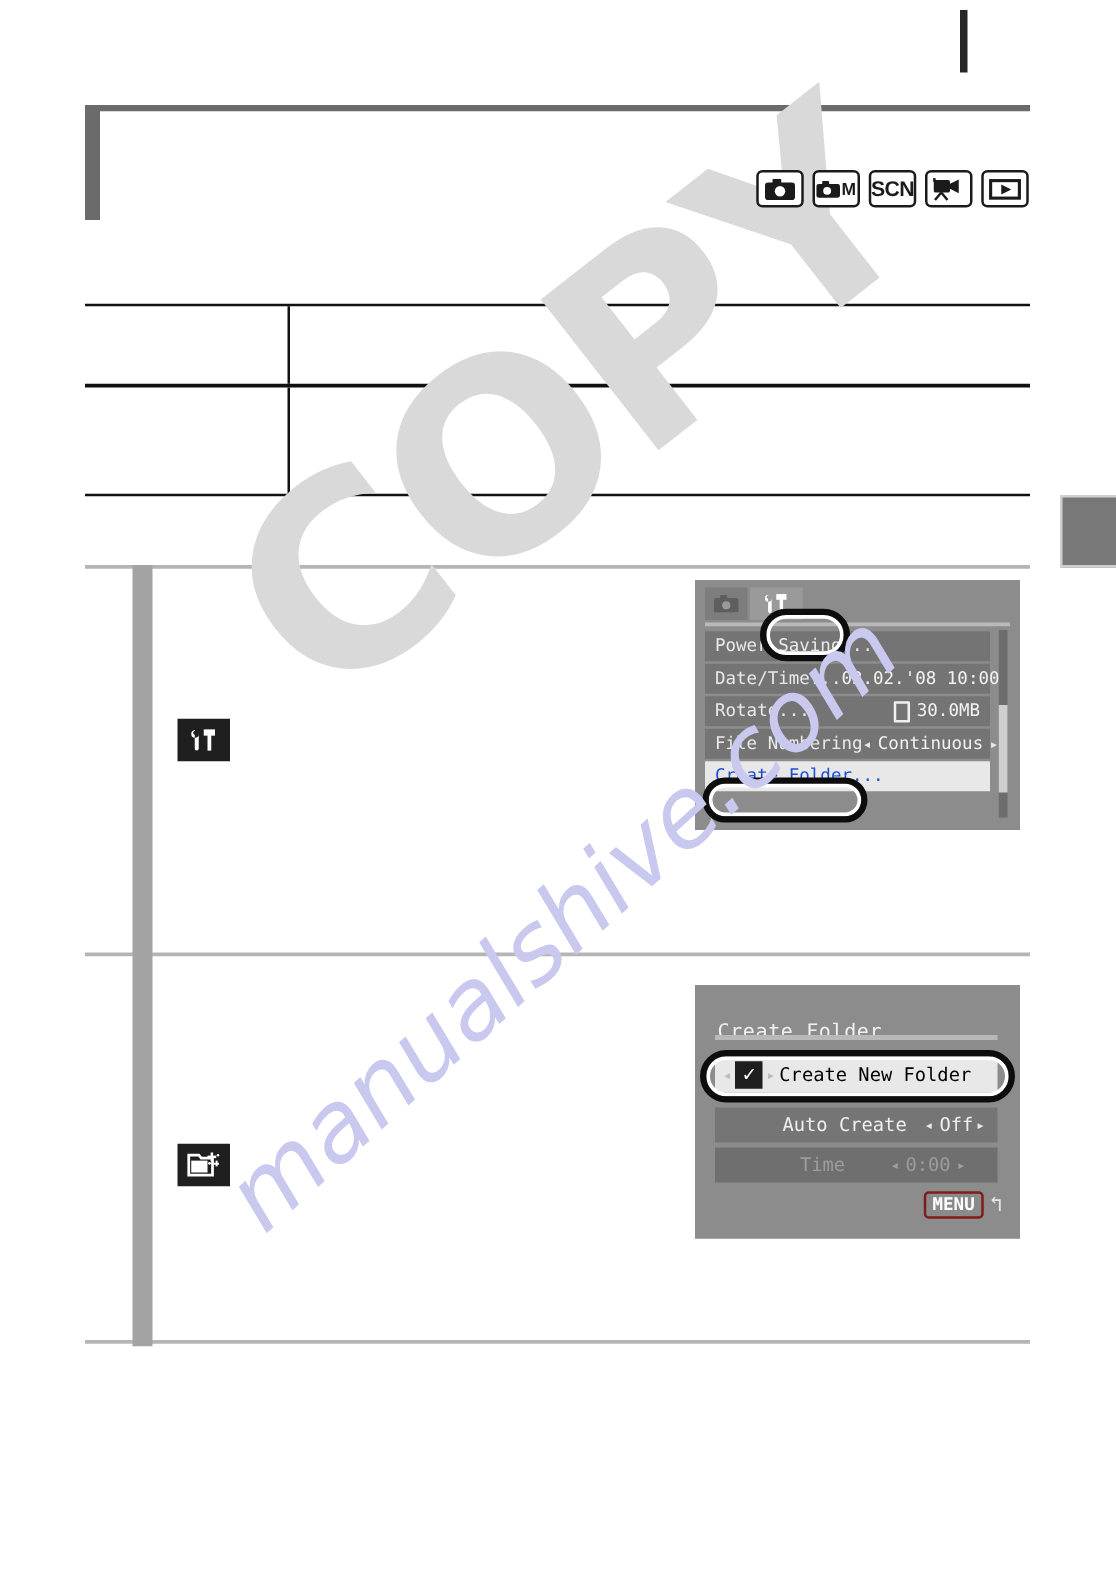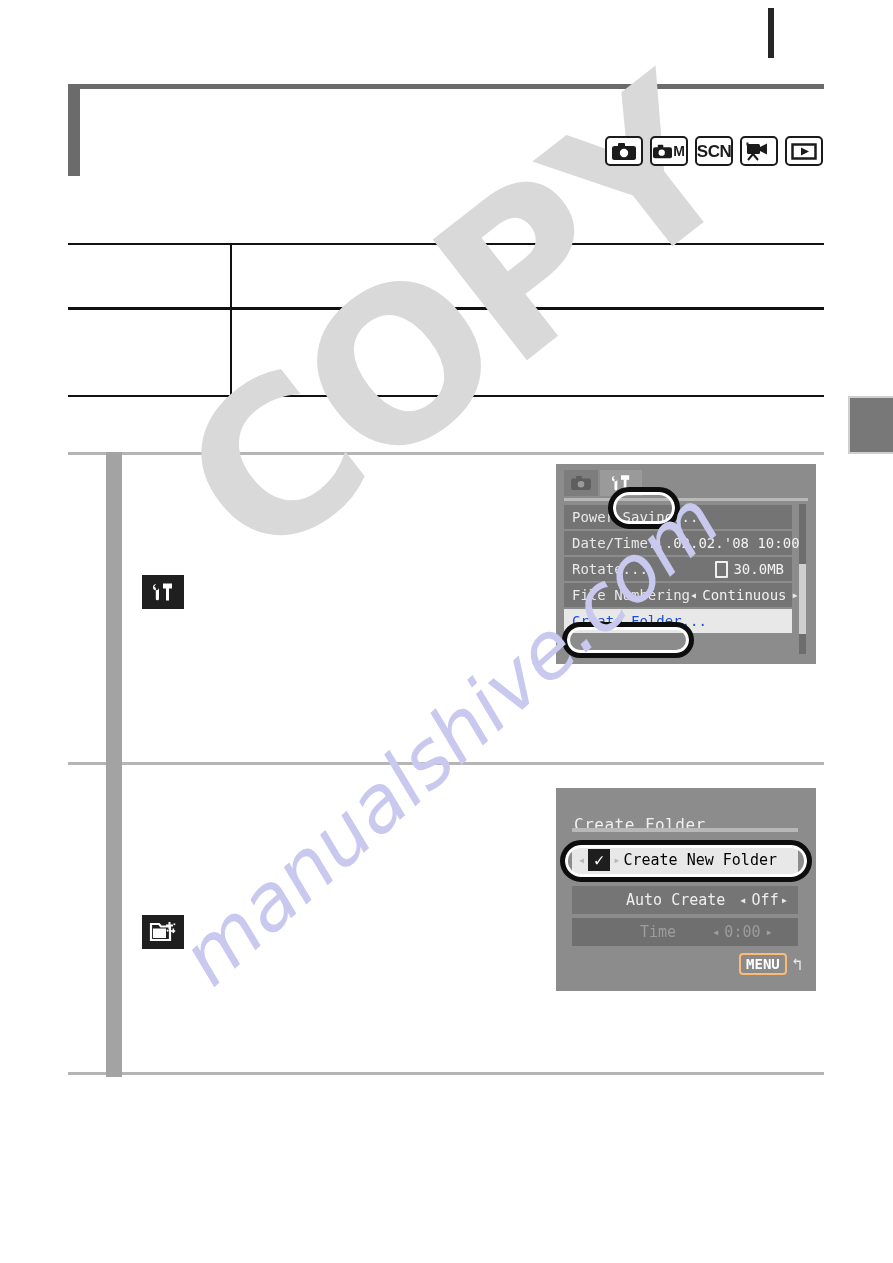--- a/index.html
+++ b/index.html
@@ -111,21 +111,21 @@
   .r2row{position:absolute;left:16px;width:226px;height:28px;display:flex;align-items:center;box-sizing:border-box;}
   .r2row.hl{background:#e8e8e8;padding:0 6px;}
   .r2row.grey{background:#757575;justify-content:center;}
   .r2row.grey.dim{background:#6f6f6f;}
   .chk{width:22px;height:22px;background:#1e1e1e;display:flex;align-items:center;justify-content:center;margin:0 3px;}
   .chk span{color:#fff;font-size:17px;line-height:1;font-weight:bold;}
   .r2lbl{font-size:15px;color:#000000;letter-spacing:0px;}
   .r2lbl-w{font-size:15px;color:#efefef;}
   .r2lbl-d{font-size:15px;color:#9c9c9c;}
   .menu-btn{position:absolute;right:14px;bottom:16px;display:flex;align-items:center;gap:5px;}
-  .menu-pill{border:2px solid #fdba74;border-radius:4px;padding:1px 5px;font-size:14px;color:#ffffff;font-weight:bold;letter-spacing:0px;background:#8a8a8a;}
+  .menu-pill{border:2px solid #7f1d1d;border-radius:4px;padding:1px 5px;font-size:14px;color:#ffffff;font-weight:bold;letter-spacing:0px;background:#8a8a8a;}
   .ret{font-size:17px;color:#e6e6e6;line-height:1;}
 
   
   .edge-tab{position:absolute;right:0px;top:396px;width:45px;height:58px;background:#787878;border:2px solid #cfcfcf;border-right:none;box-sizing:border-box;}
 </style>
 </head>
 <body>
 
 <div class="page">
 

